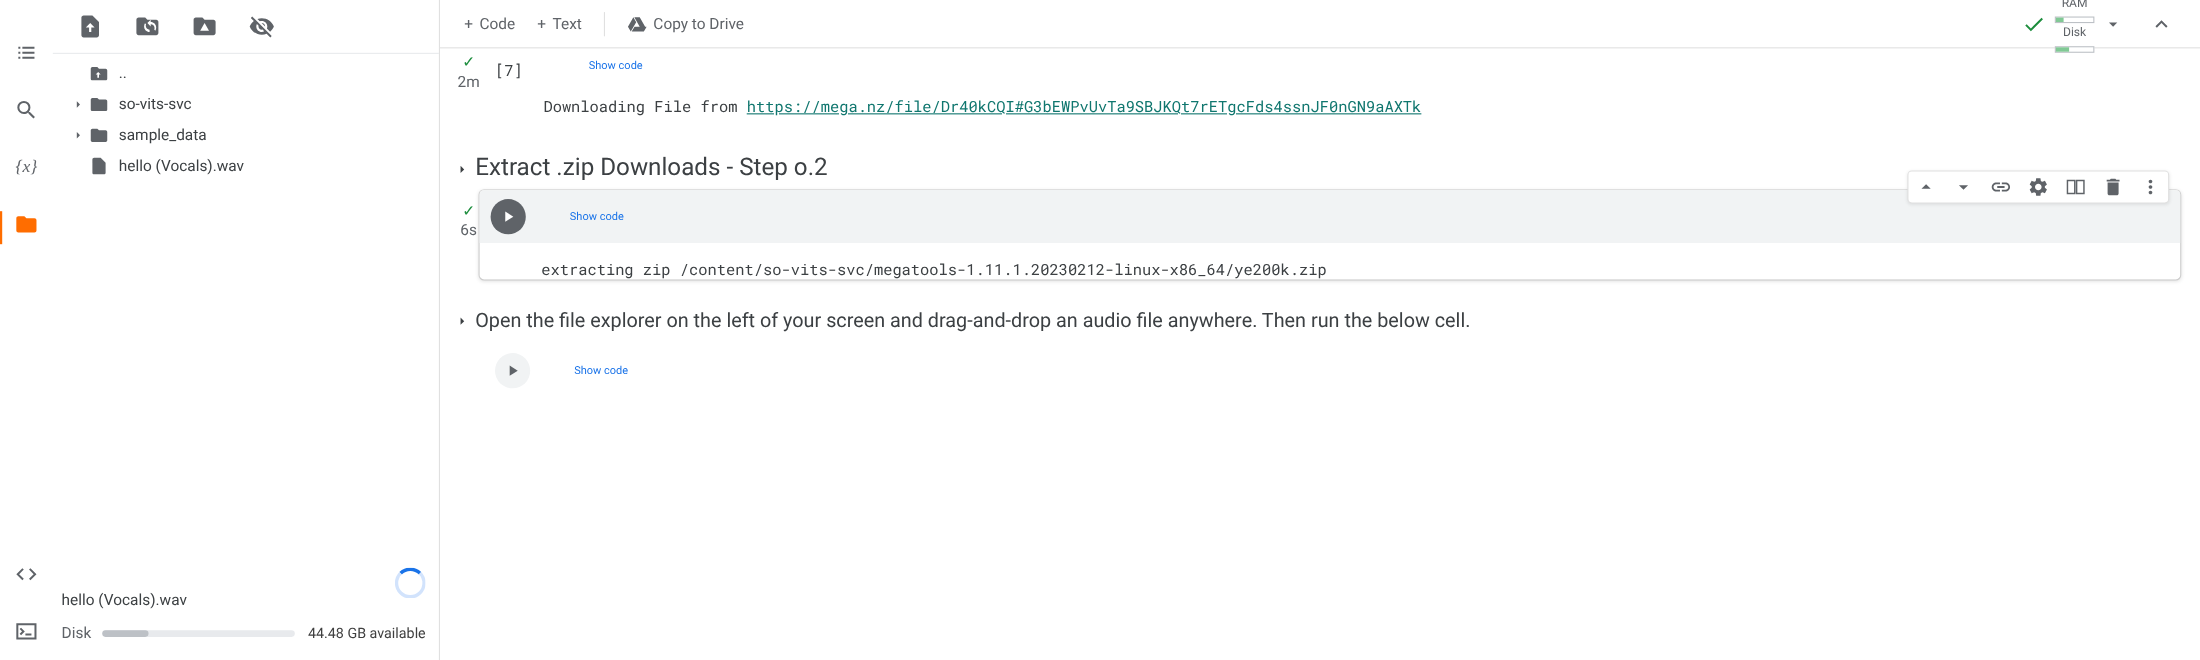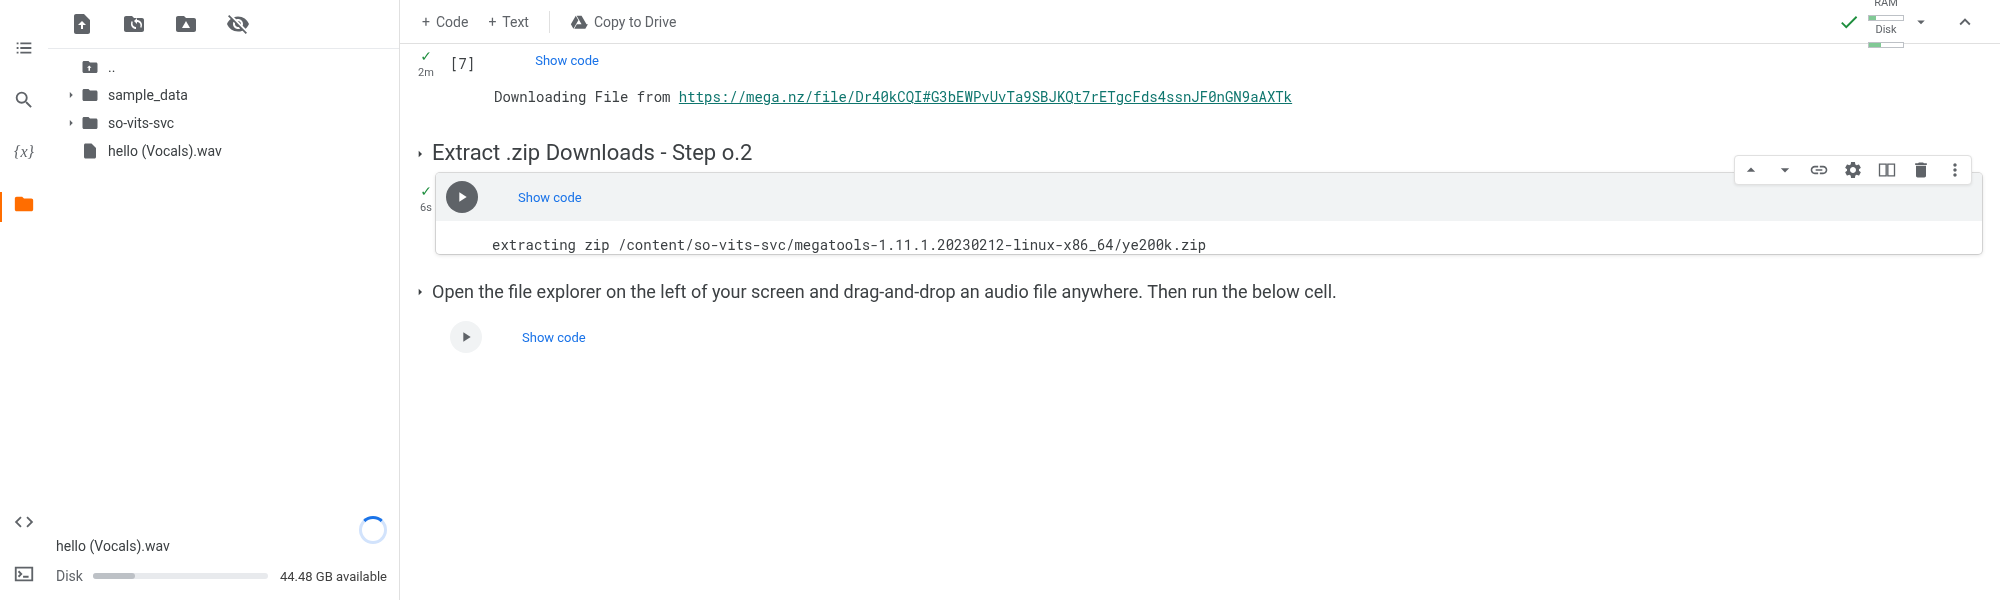--- a/index.html
+++ b/index.html
@@ -49,24 +49,24 @@
 .rd-row { display: flex; align-items: center; gap: 6px; flex-direction: column; }
 .rd-bar { width: 36px; height: 6px; border: 1px solid #bdc1c6; background: #fff; position: relative; }
 .rd-fill { position: absolute; left: 0; top: 0; bottom: 0; background: #81c995; }
 .toolbar-end { display: flex; align-items: center; gap: 16px; padding: 0 12px; }
 
 
 .cells { flex: 1; overflow: auto; padding: 4px 8px 16px 8px; }
 .cell-group { position: relative; }
 .gutter { position: absolute; left: 0; top: 0; width: 36px; display: flex; flex-direction: column; align-items: center; }
 .gutter-check { color: #1e8e3e; font-size: 14px; }
-.gutter-time { font-size: 11px; color: #5f6368; margin-top: 2px; }
+.gutter-time { font-size: 14px; color: #5f6368; margin-top: 2px; }
 .exec-count { font-family: 'Roboto Mono', monospace; font-size: 14px; color: #3c4043; margin-left: 42px; margin-top: 6px; }
 .link { color: #0f766e; text-decoration: underline; cursor: pointer; }
-.showcode { color: #1a73e8; font-size: 13px; margin-left: 8px; cursor: pointer; text-align: right; }
+.showcode { color: #1a73e8; font-size: 10px; margin-left: 8px; cursor: pointer; text-align: right; }
 .output-text { font-family: 'Roboto Mono', monospace; font-size: 14px; color: #3c4043; margin: 14px 0 0 86px; }
 
 .markdown-cell { display: flex; align-items: flex-start; margin: 24px 0 8px 0; }
 .collapse-arrow { width: 24px; display: flex; justify-content: center; margin-top: 6px; cursor: pointer; color: #3c4043; }
 .markdown-heading { font-size: 22px; font-weight: 400; color: #3c4043; }
 .markdown-text { font-size: 18px; color: #3c4043; line-height: 1.5; flex: 1; }
 
 .code-cell { position: relative; margin: 8px 0 14px 0; }
 .code-cell.selected { box-shadow: 0 1px 4px rgba(0,0,0,.15), 0 0 0 1px #e0e0e0; border-radius: 4px; }
 .run-button { width: 32px; height: 32px; border-radius: 50%; display: flex; align-items: center; justify-content: center; margin-left: 42px; cursor: pointer; }
@@ -161,34 +161,34 @@
         <div class="tree-chevron">
             <svg viewBox="0 0 24 24" width="14" height="14">
               <path d="M10 17l5-5-5-5v10z"></path>
             </svg>
           </div>
         <div class="tree-icon">
             <svg viewBox="0 0 24 24" width="18" height="18">
               <path d="M10 4H4c-1.1 0-2 .9-2 2v12c0 1.1.9 2 2 2h16c1.1 0 2-.9 2-2V8c0-1.1-.9-2-2-2h-8l-2-2z"></path>
             </svg>
           </div>
-        <div class="tree-label">sample_data</div>
+        <div class="tree-label">so-vits-svc</div>
       </div>
       <div class="tree-row">
         <div class="tree-chevron">
             <svg viewBox="0 0 24 24" width="14" height="14">
               <path d="M10 17l5-5-5-5v10z"></path>
             </svg>
           </div>
         <div class="tree-icon">
             <svg viewBox="0 0 24 24" width="18" height="18">
               <path d="M10 4H4c-1.1 0-2 .9-2 2v12c0 1.1.9 2 2 2h16c1.1 0 2-.9 2-2V8c0-1.1-.9-2-2-2h-8l-2-2z"></path>
             </svg>
           </div>
-        <div class="tree-label">so-vits-svc</div>
+        <div class="tree-label">sample_data</div>
       </div>
       <div class="tree-row">
         <div class="tree-chevron"></div>
         <div class="tree-icon">
             <svg viewBox="0 0 24 24" width="18" height="18">
               <path d="M14 2H6c-1.1 0-2 .9-2 2v16c0 1.1.9 2 2 2h12c1.1 0 2-.9 2-2V8l-6-6z"></path>
             </svg>
           </div>
         <div class="tree-label">hello (Vocals).wav</div>
       </div>

